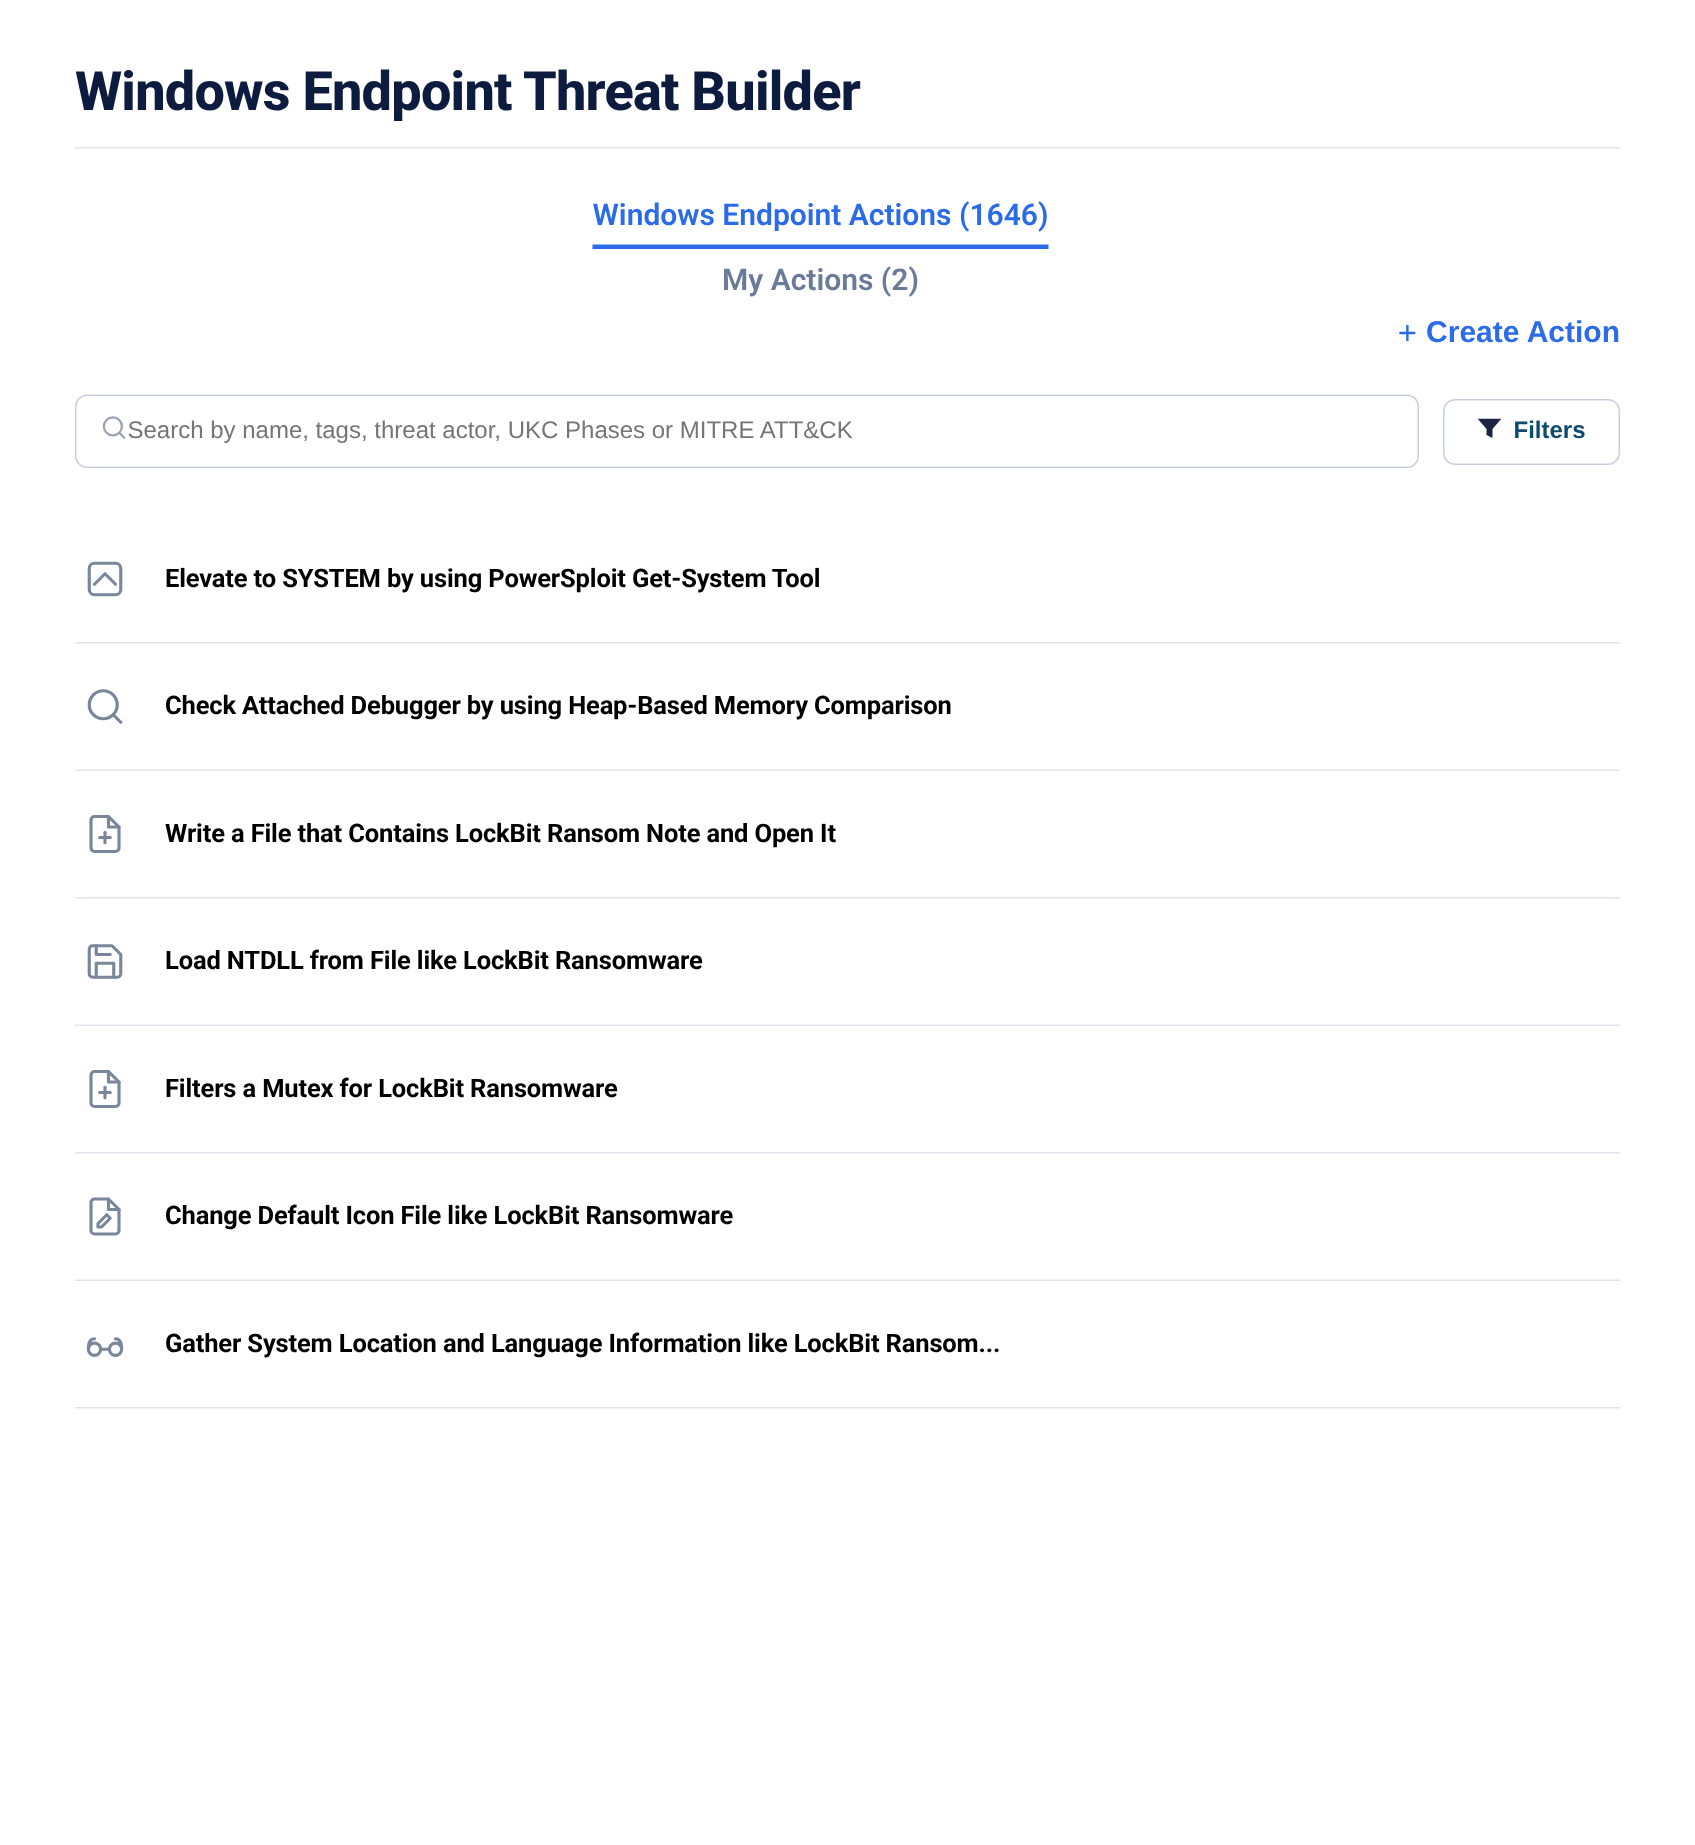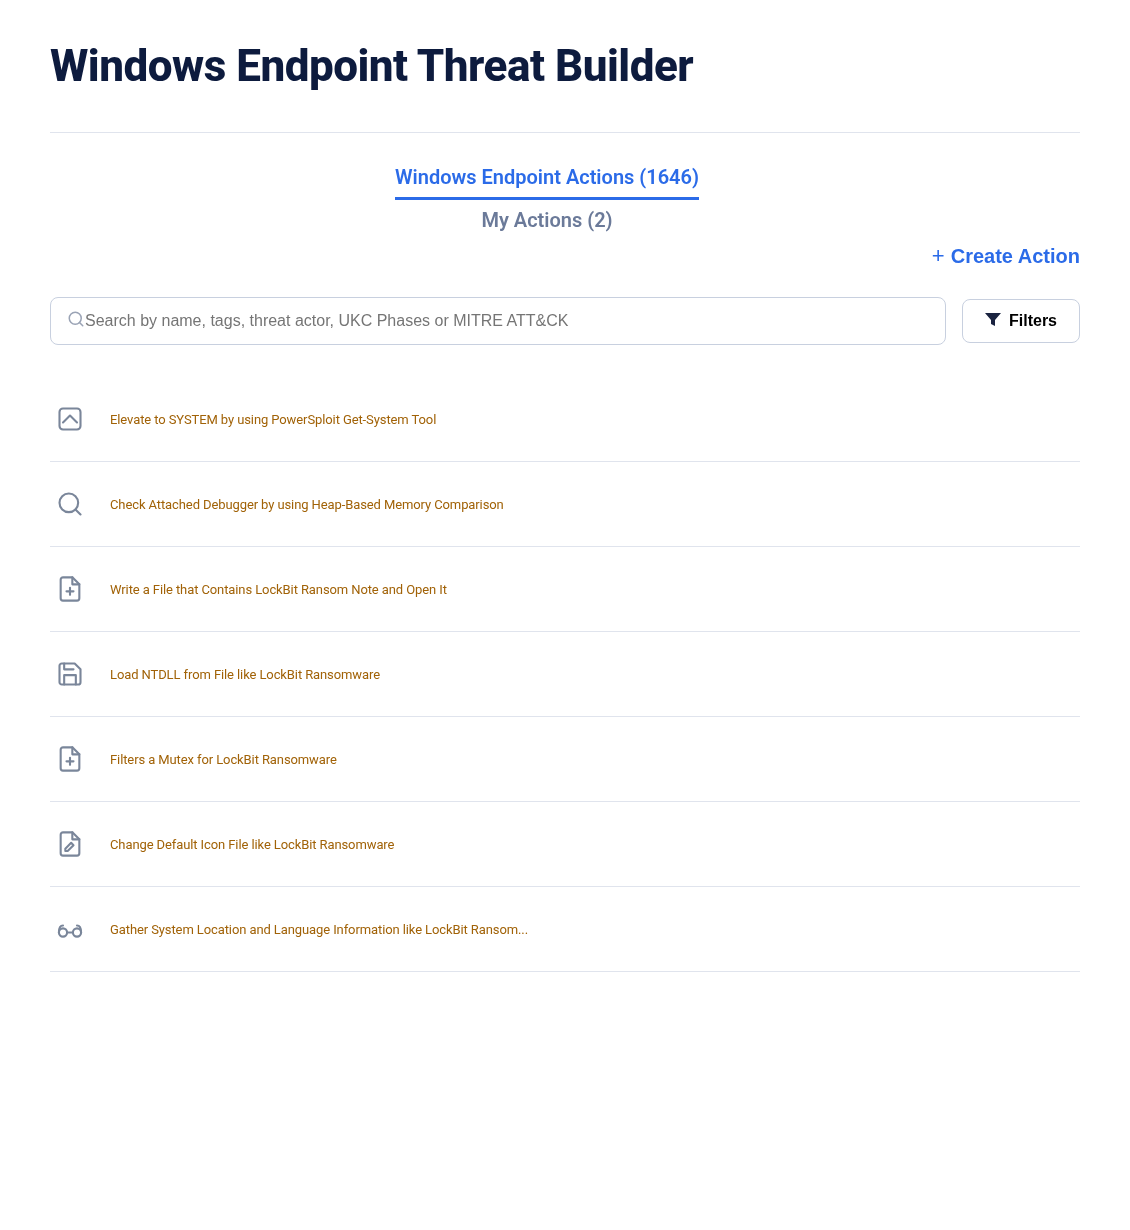--- a/index.html
+++ b/index.html
@@ -11,24 +11,24 @@
     body {
       font-family: -apple-system, BlinkMacSystemFont, 'Segoe UI', Roboto, sans-serif;
       background: #ffffff;
       color: #1a2340;
       width: 1130px;
       min-height: 1230px;
       padding: 40px 50px;
     }
 
     .page-title {
-      font-size: 44px;
+      font-size: 36px;
       font-weight: 800;
       color: #0d1b3e;
-      margin-bottom: 40px;
+      margin-bottom: 16px;
       letter-spacing: -0.5px;
     }
 
     .divider-line {
       border: none;
       border-top: 1px solid #e0e4ed;
       margin-bottom: 24px;
     }
 
     .tabs-row {
@@ -108,21 +108,21 @@
 
     .filter-btn {
       display: flex;
       align-items: center;
       gap: 8px;
       border: 1.5px solid #c8d0df;
       border-radius: 8px;
       padding: 12px 22px;
       font-size: 16px;
       font-weight: 600;
-      color: #000000;
+      color: #0c4a6e;
       cursor: pointer;
       background: #ffffff;
       white-space: nowrap;
     }
 
     .filter-icon {
       font-size: 14px;
       color: #1a2340;
     }
 
@@ -157,23 +157,23 @@
       width: 28px;
       height: 28px;
       fill: none;
       stroke: #7a869a;
       stroke-width: 1.8;
       stroke-linecap: round;
       stroke-linejoin: round;
     }
 
     .action-label {
-      font-size: 13px;
-      font-weight: 400;
-      color: #a16207;
+      font-size: 17px;
+      font-weight: 700;
+      color: #000000;
       letter-spacing: -0.1px;
     }
   </style>
 </head>
 <body>
 
 <h1 class="page-title">Windows Endpoint Threat Builder</h1>
 
 <hr class="divider-line">
 

